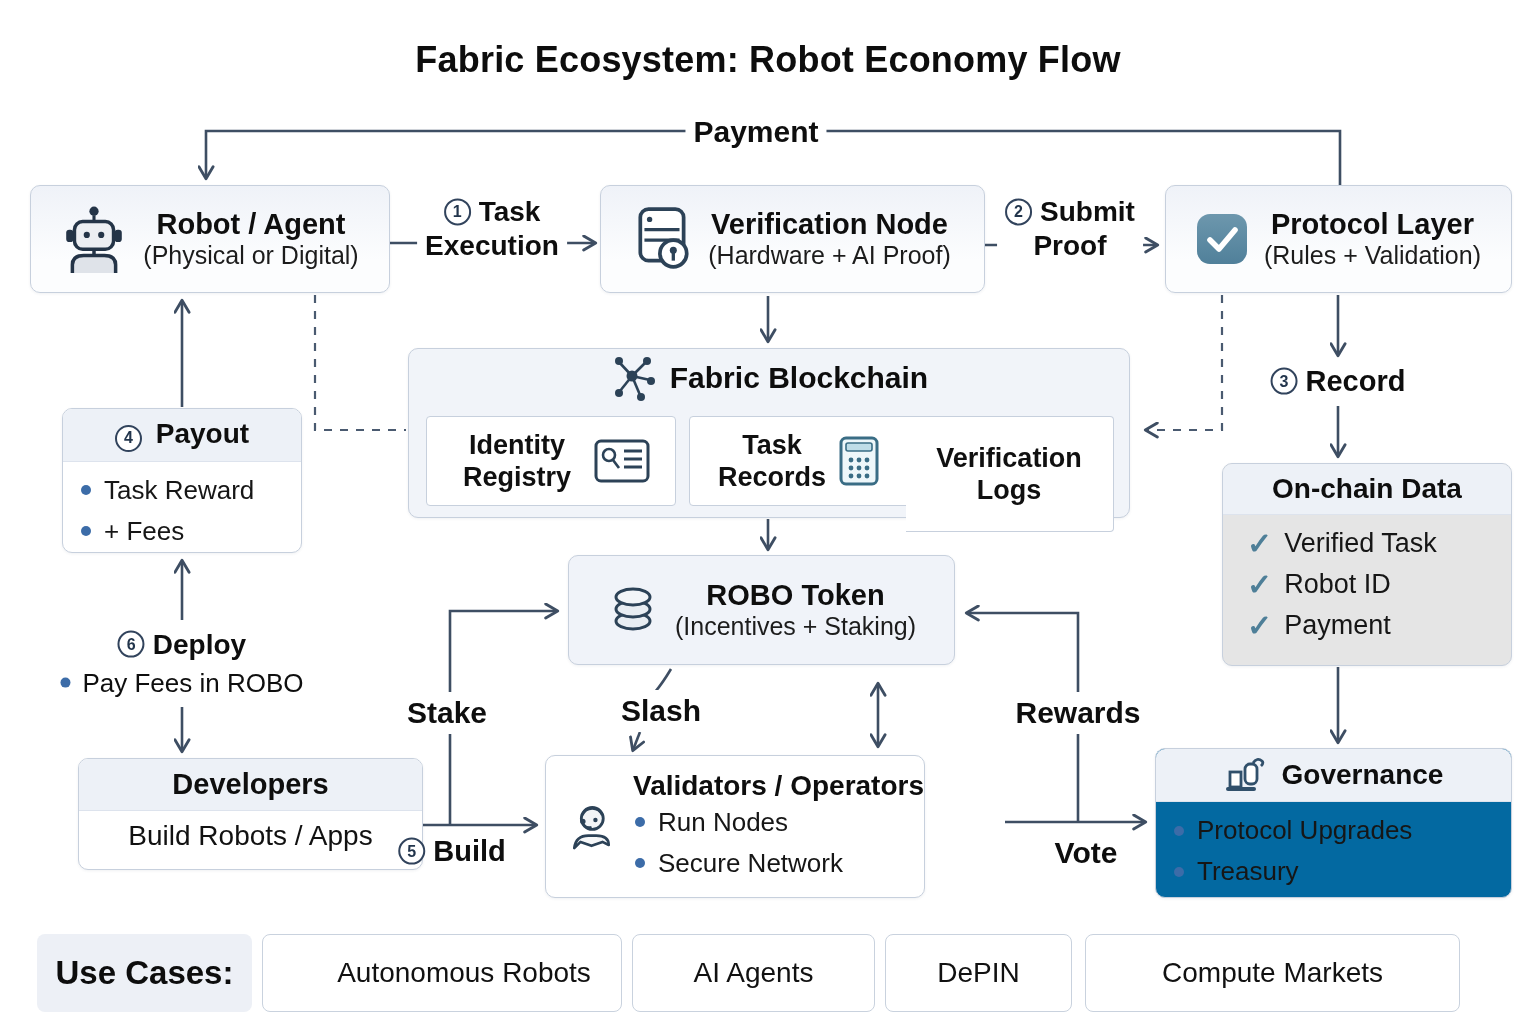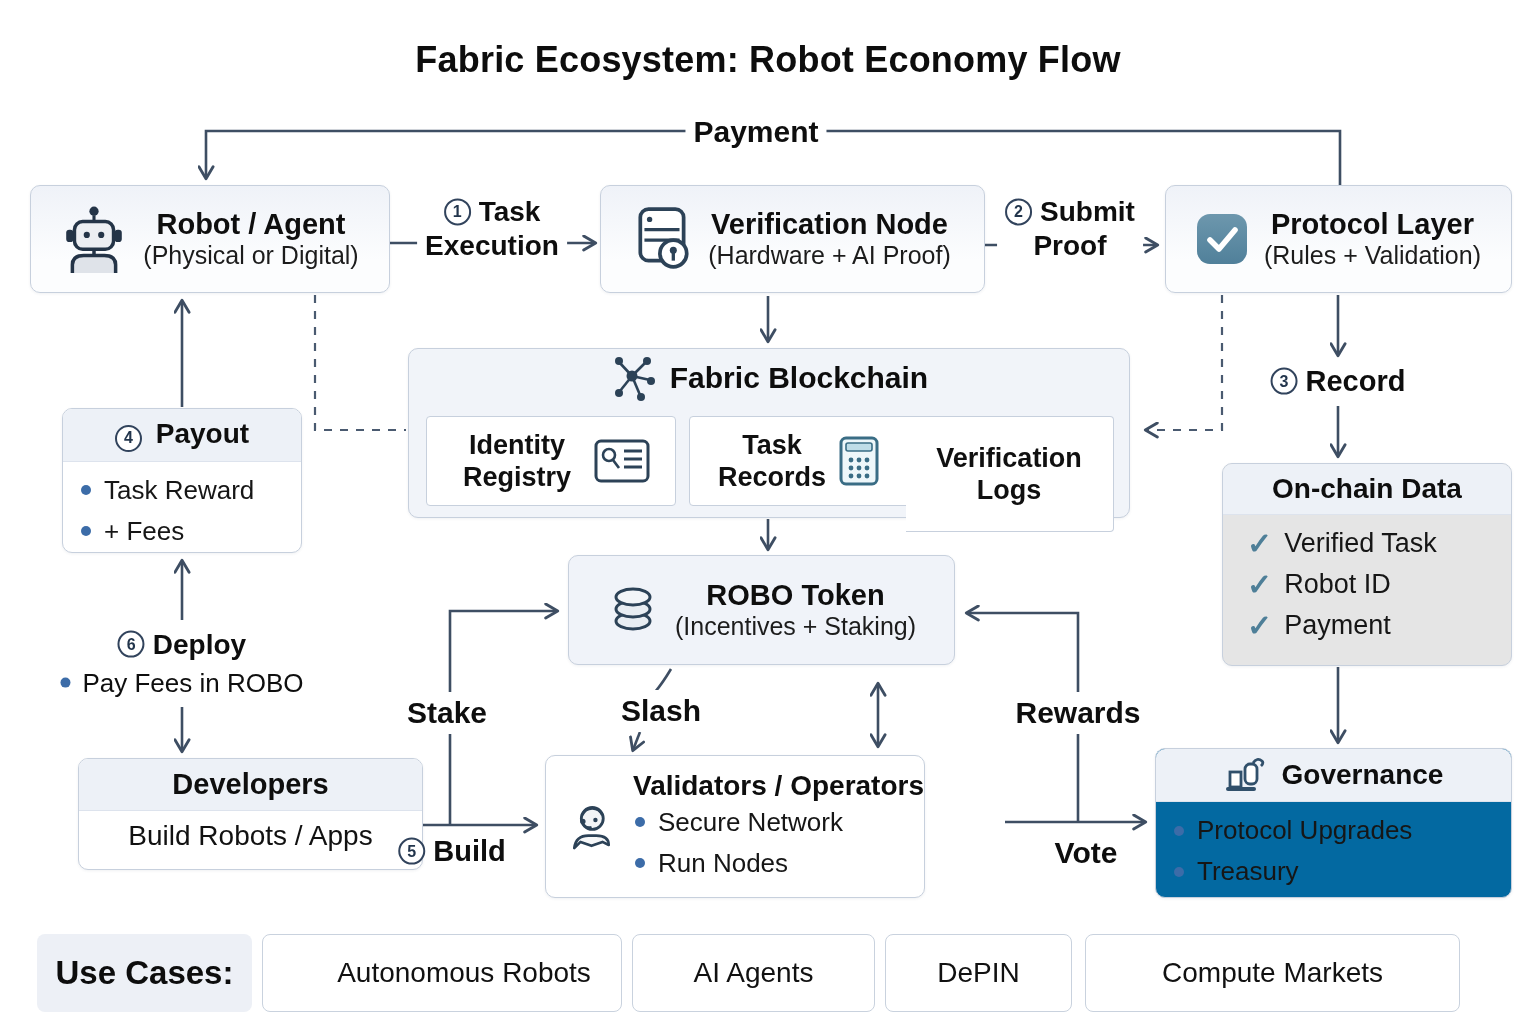--- a/index.html
+++ b/index.html
@@ -251,25 +251,25 @@
         <path d="M18,16 A14,14 0 0 1 44,16" fill="none" stroke="#2c4257" stroke-width="3.6"></path>
         <circle cx="35" cy="22" r="2.8" fill="#2c4257"></circle>
         <circle cx="19" cy="24" r="3.4" fill="#2c4257"></circle>
         <path d="M19,27 Q24,33 30,31" fill="none" stroke="#2c4257" stroke-width="2.6"></path>
         <path d="M8,58 Q10,42 26,42 L36,42 Q52,42 52,54 L44,50 L30,55 L16,50 Z" fill="#f7f8f9" stroke="#2c4257" stroke-width="3.4" stroke-linejoin="round"></path>
       </svg>
       <div>
         <div class="node-title" style="font-size:28px;">Validators / Operators</div>
         <div class="bullet-item" style="padding-left:2px;">
             <span class="dot"></span>
-            <span>Secure Network</span>
+            <span>Run Nodes</span>
           </div>
         <div class="bullet-item" style="padding-left:2px;">
             <span class="dot"></span>
-            <span>Run Nodes</span>
+            <span>Secure Network</span>
           </div>
       </div>
     </div>
   </div>
 
   <div class="box" style="left:1155px;top:748px;width:357px;height:150px;background:#0369a1;">
     <div class="panel-header" style="display:flex;align-items:center;justify-content:center;gap:14px;">
       <svg width="44" height="34" viewBox="0 0 44 34">
         <rect x="2" y="29" width="30" height="4" rx="2" fill="#31506b"></rect>
         <rect x="6" y="14" width="11" height="15" fill="#fff" stroke="#31506b" stroke-width="2.8"></rect>

